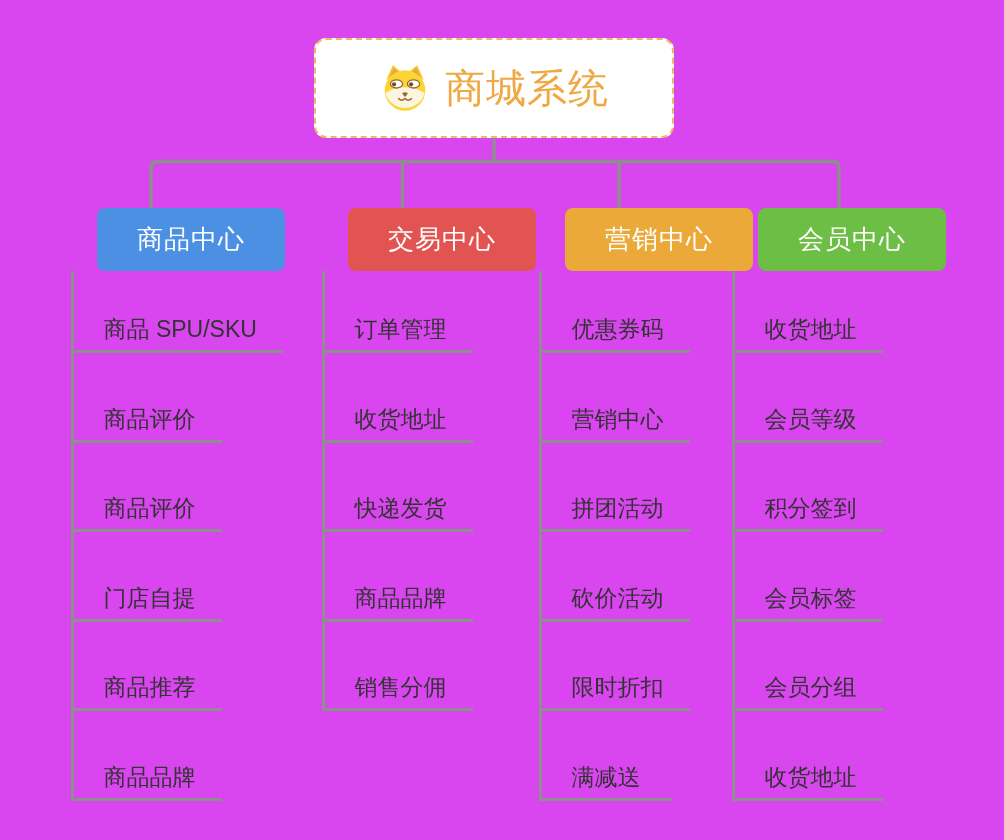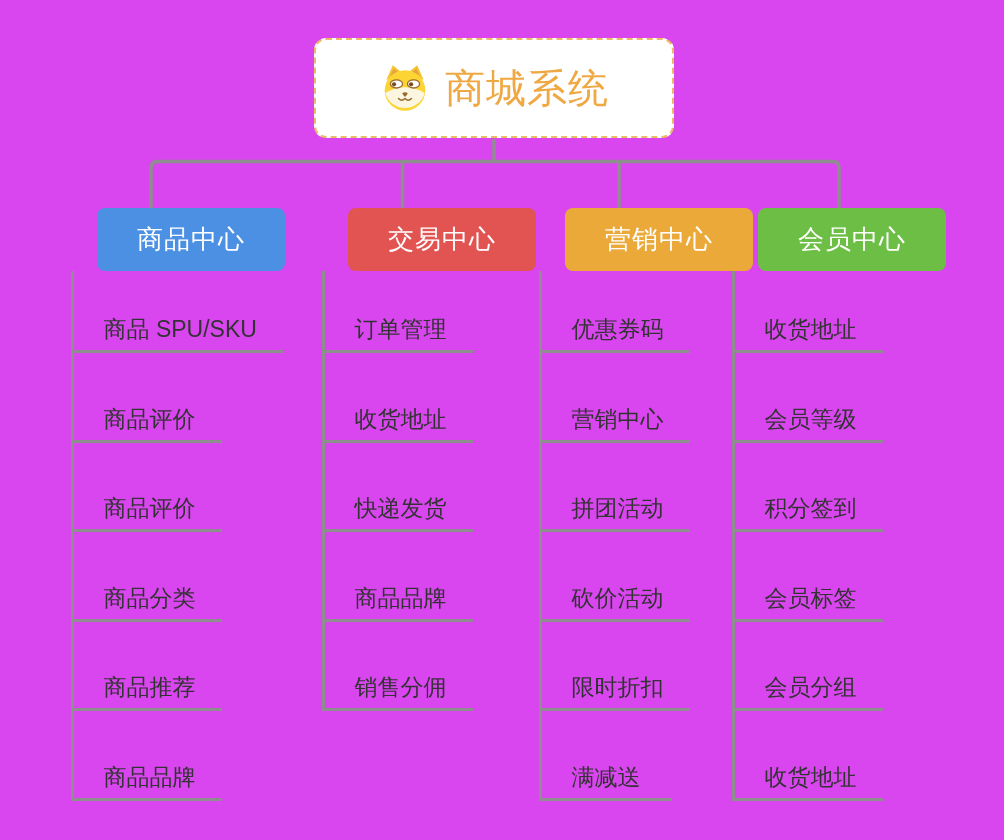--- a/index.html
+++ b/index.html
@@ -117,21 +117,21 @@
   </div>
 
   <div class="branch" style="left:57px">
     <div class="branch-header" style="background: rgb(75, 144, 226);">
       <span>商品中心</span>
     </div>
     <ul class="branch-items">
         <li class="leaf">商品 SPU/SKU</li>
         <li class="leaf">商品评价</li>
         <li class="leaf">商品评价</li>
-        <li class="leaf">商品分类</li>
+        <li class="leaf">门店自提</li>
         <li class="leaf">商品推荐</li>
         <li class="leaf">商品品牌</li>
       </ul>
   </div>
 
   <div class="branch" style="left:308px">
     <div class="branch-header" style="background: rgb(225, 84, 82);">
       <span>交易中心</span>
     </div>
     <ul class="branch-items">

